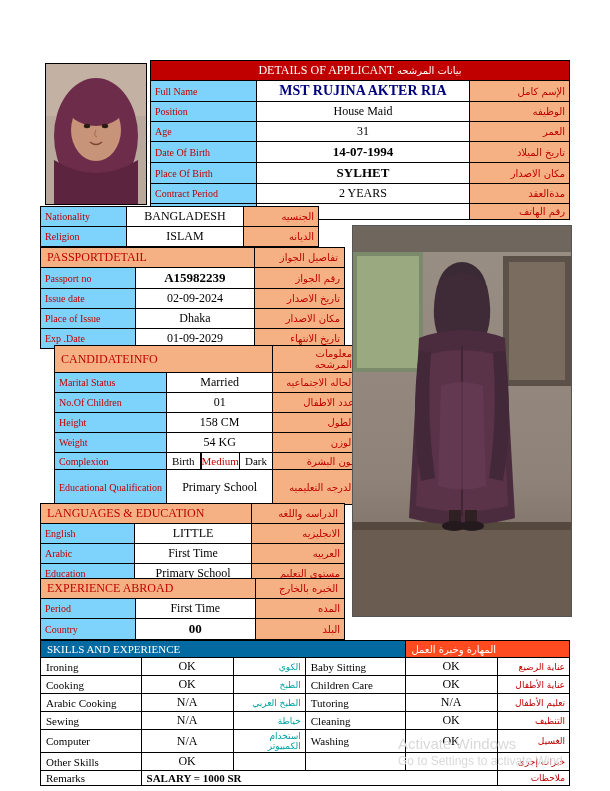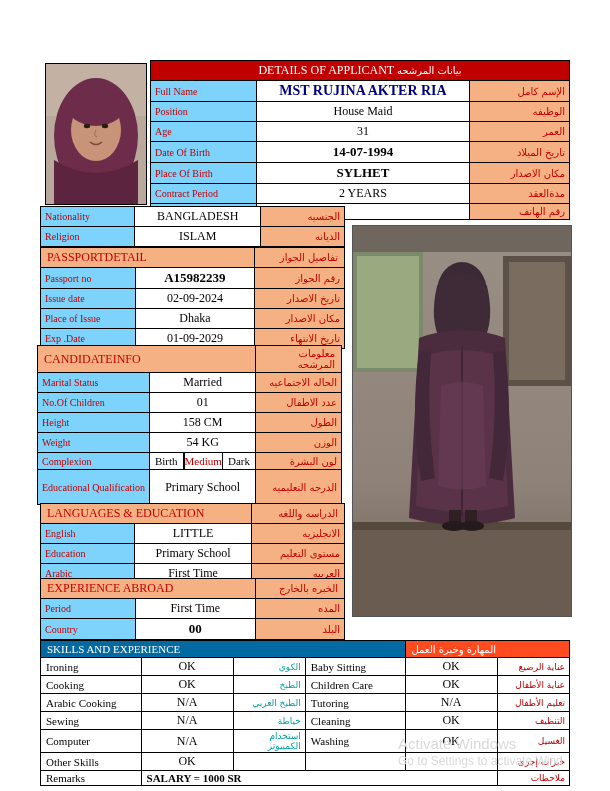--- a/index.html
+++ b/index.html
@@ -149,21 +149,21 @@
       <td class="ar">مدةالعقد</td>
     </tr>
     <tr>
       <td class="lbl">Contract Number</td>
       <td class="val"></td>
       <td class="ar">رقم الهاتف</td>
     </tr>
   </tbody>
     </table>
 
-  <table class="block" style="left:40px;top:206px;width:305px;">
+  <table class="block" style="left:40px;top:206px;width:279px;">
     <tbody>
         <tr>
       <td class="lbl" style="width:95px">Nationality</td>
       <td class="val" style="width:125px">BANGLADESH</td>
       <td class="ar" style="width:85px">الجنسيه</td>
     </tr>
     <tr>
       <td class="lbl">Religion</td>
       <td class="val">ISLAM</td>
       <td class="ar">الديانه</td>
@@ -193,21 +193,21 @@
       <td class="ar">مكان الاصدار</td>
     </tr>
     <tr>
       <td class="lbl">Exp .Date</td>
       <td class="val">01-09-2029</td>
       <td class="ar">تاريخ الانتهاء</td>
     </tr>
   </tbody>
     </table>
 
-  <table class="block" style="left:37px;top:345px;width:305px;">
+  <table class="block" style="left:54px;top:345px;width:305px;">
     <tbody>
         <tr>
       <td class="sec-head" colspan="2" style="width:220px">CANDIDATEINFO</td>
       <td class="sec-head-ar" style="width:85px">معلومات المرشحه</td>
     </tr>
     <tr>
       <td class="lbl" style="width:95px">Marital Status</td>
       <td class="val" style="width:125px">Married</td>
       <td class="ar">الحاله الاجتماعيه</td>
     </tr>
@@ -250,28 +250,28 @@
         <tr>
       <td class="sec-head" colspan="2" style="width:220px">LANGUAGES &amp; EDUCATION</td>
       <td class="sec-head-ar" style="width:85px">الدراسه واللغه</td>
     </tr>
     <tr>
       <td class="lbl" style="width:95px">English</td>
       <td class="val" style="width:125px">LITTLE</td>
       <td class="ar">الانجليزيه</td>
     </tr>
     <tr>
+      <td class="lbl">Arabic</td>
+      <td class="val">First Time</td>
+      <td class="ar">العربيه</td>
+    </tr>
+    <tr>
       <td class="lbl">Education</td>
       <td class="val">Primary School</td>
       <td class="ar">مستوى التعليم</td>
-    </tr>
-    <tr>
-      <td class="lbl">Arabic</td>
-      <td class="val">First Time</td>
-      <td class="ar">العربيه</td>
     </tr>
   </tbody>
     </table>
 
   <table class="block" style="left:40px;top:578px;width:305px;">
     <tbody>
         <tr>
       <td class="sec-head" colspan="2" style="width:220px">EXPERIENCE ABROAD</td>
       <td class="sec-head-ar" style="width:85px">الخبره بالخارج</td>
     </tr>

